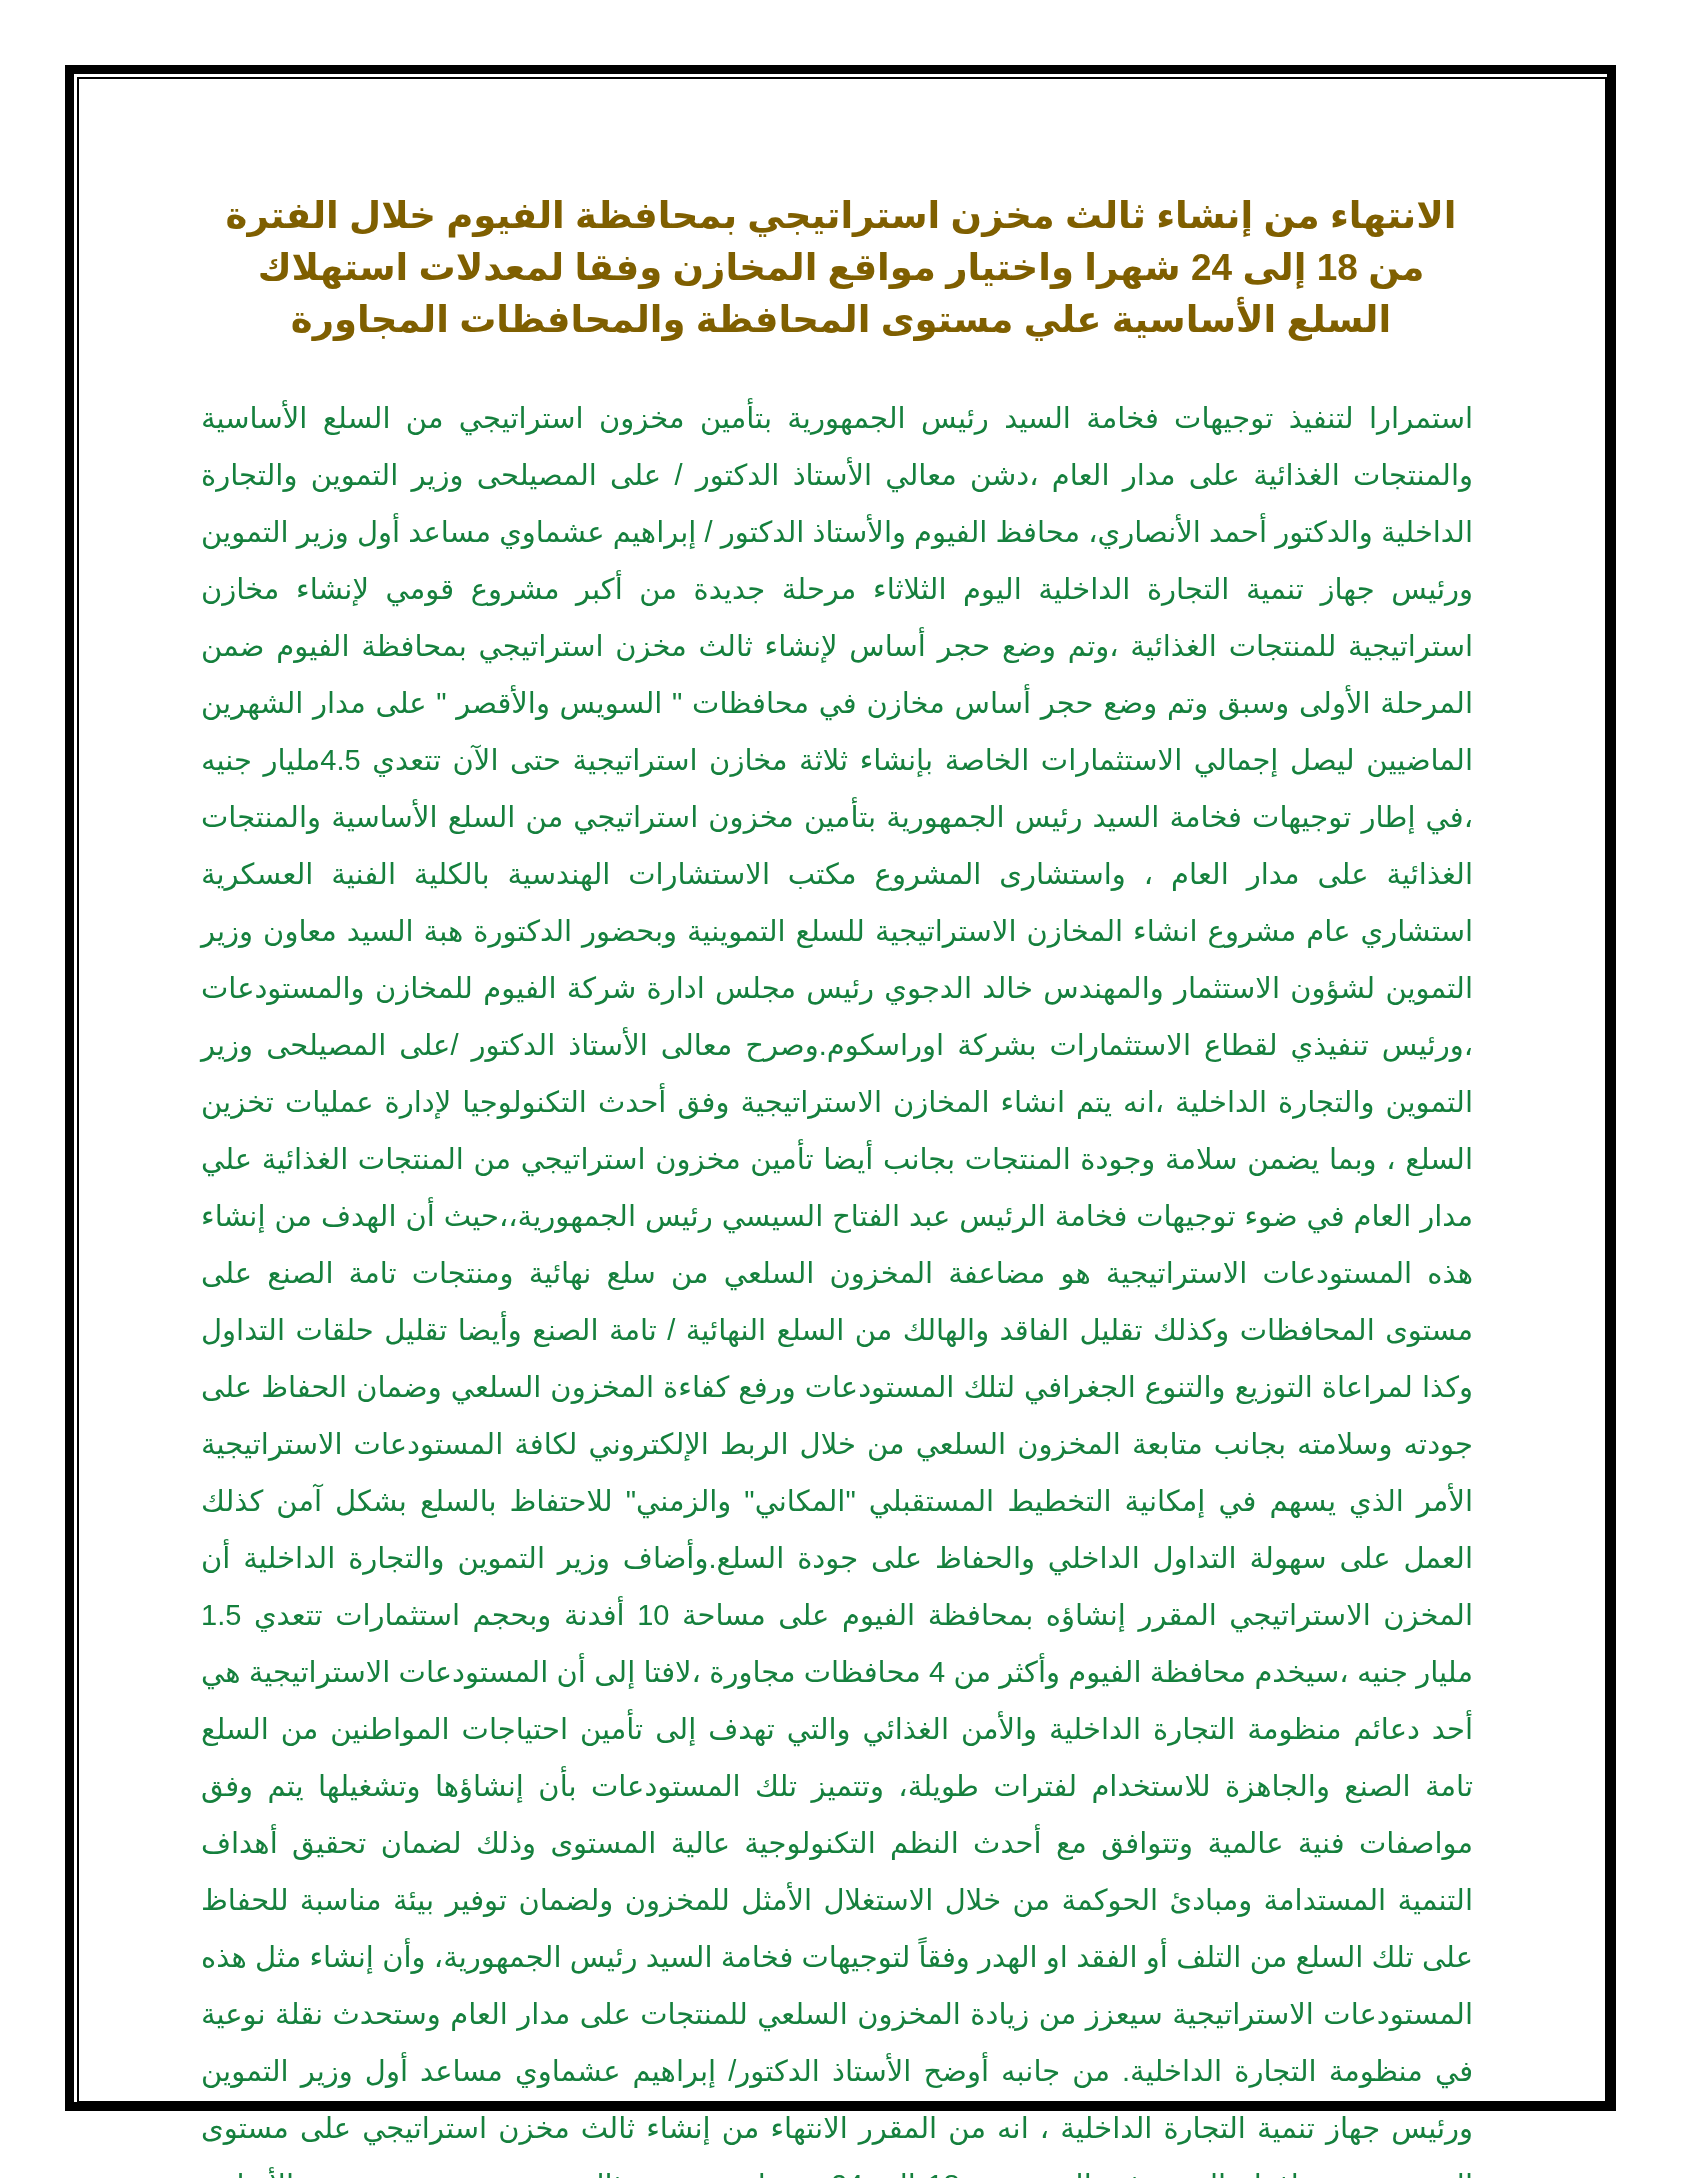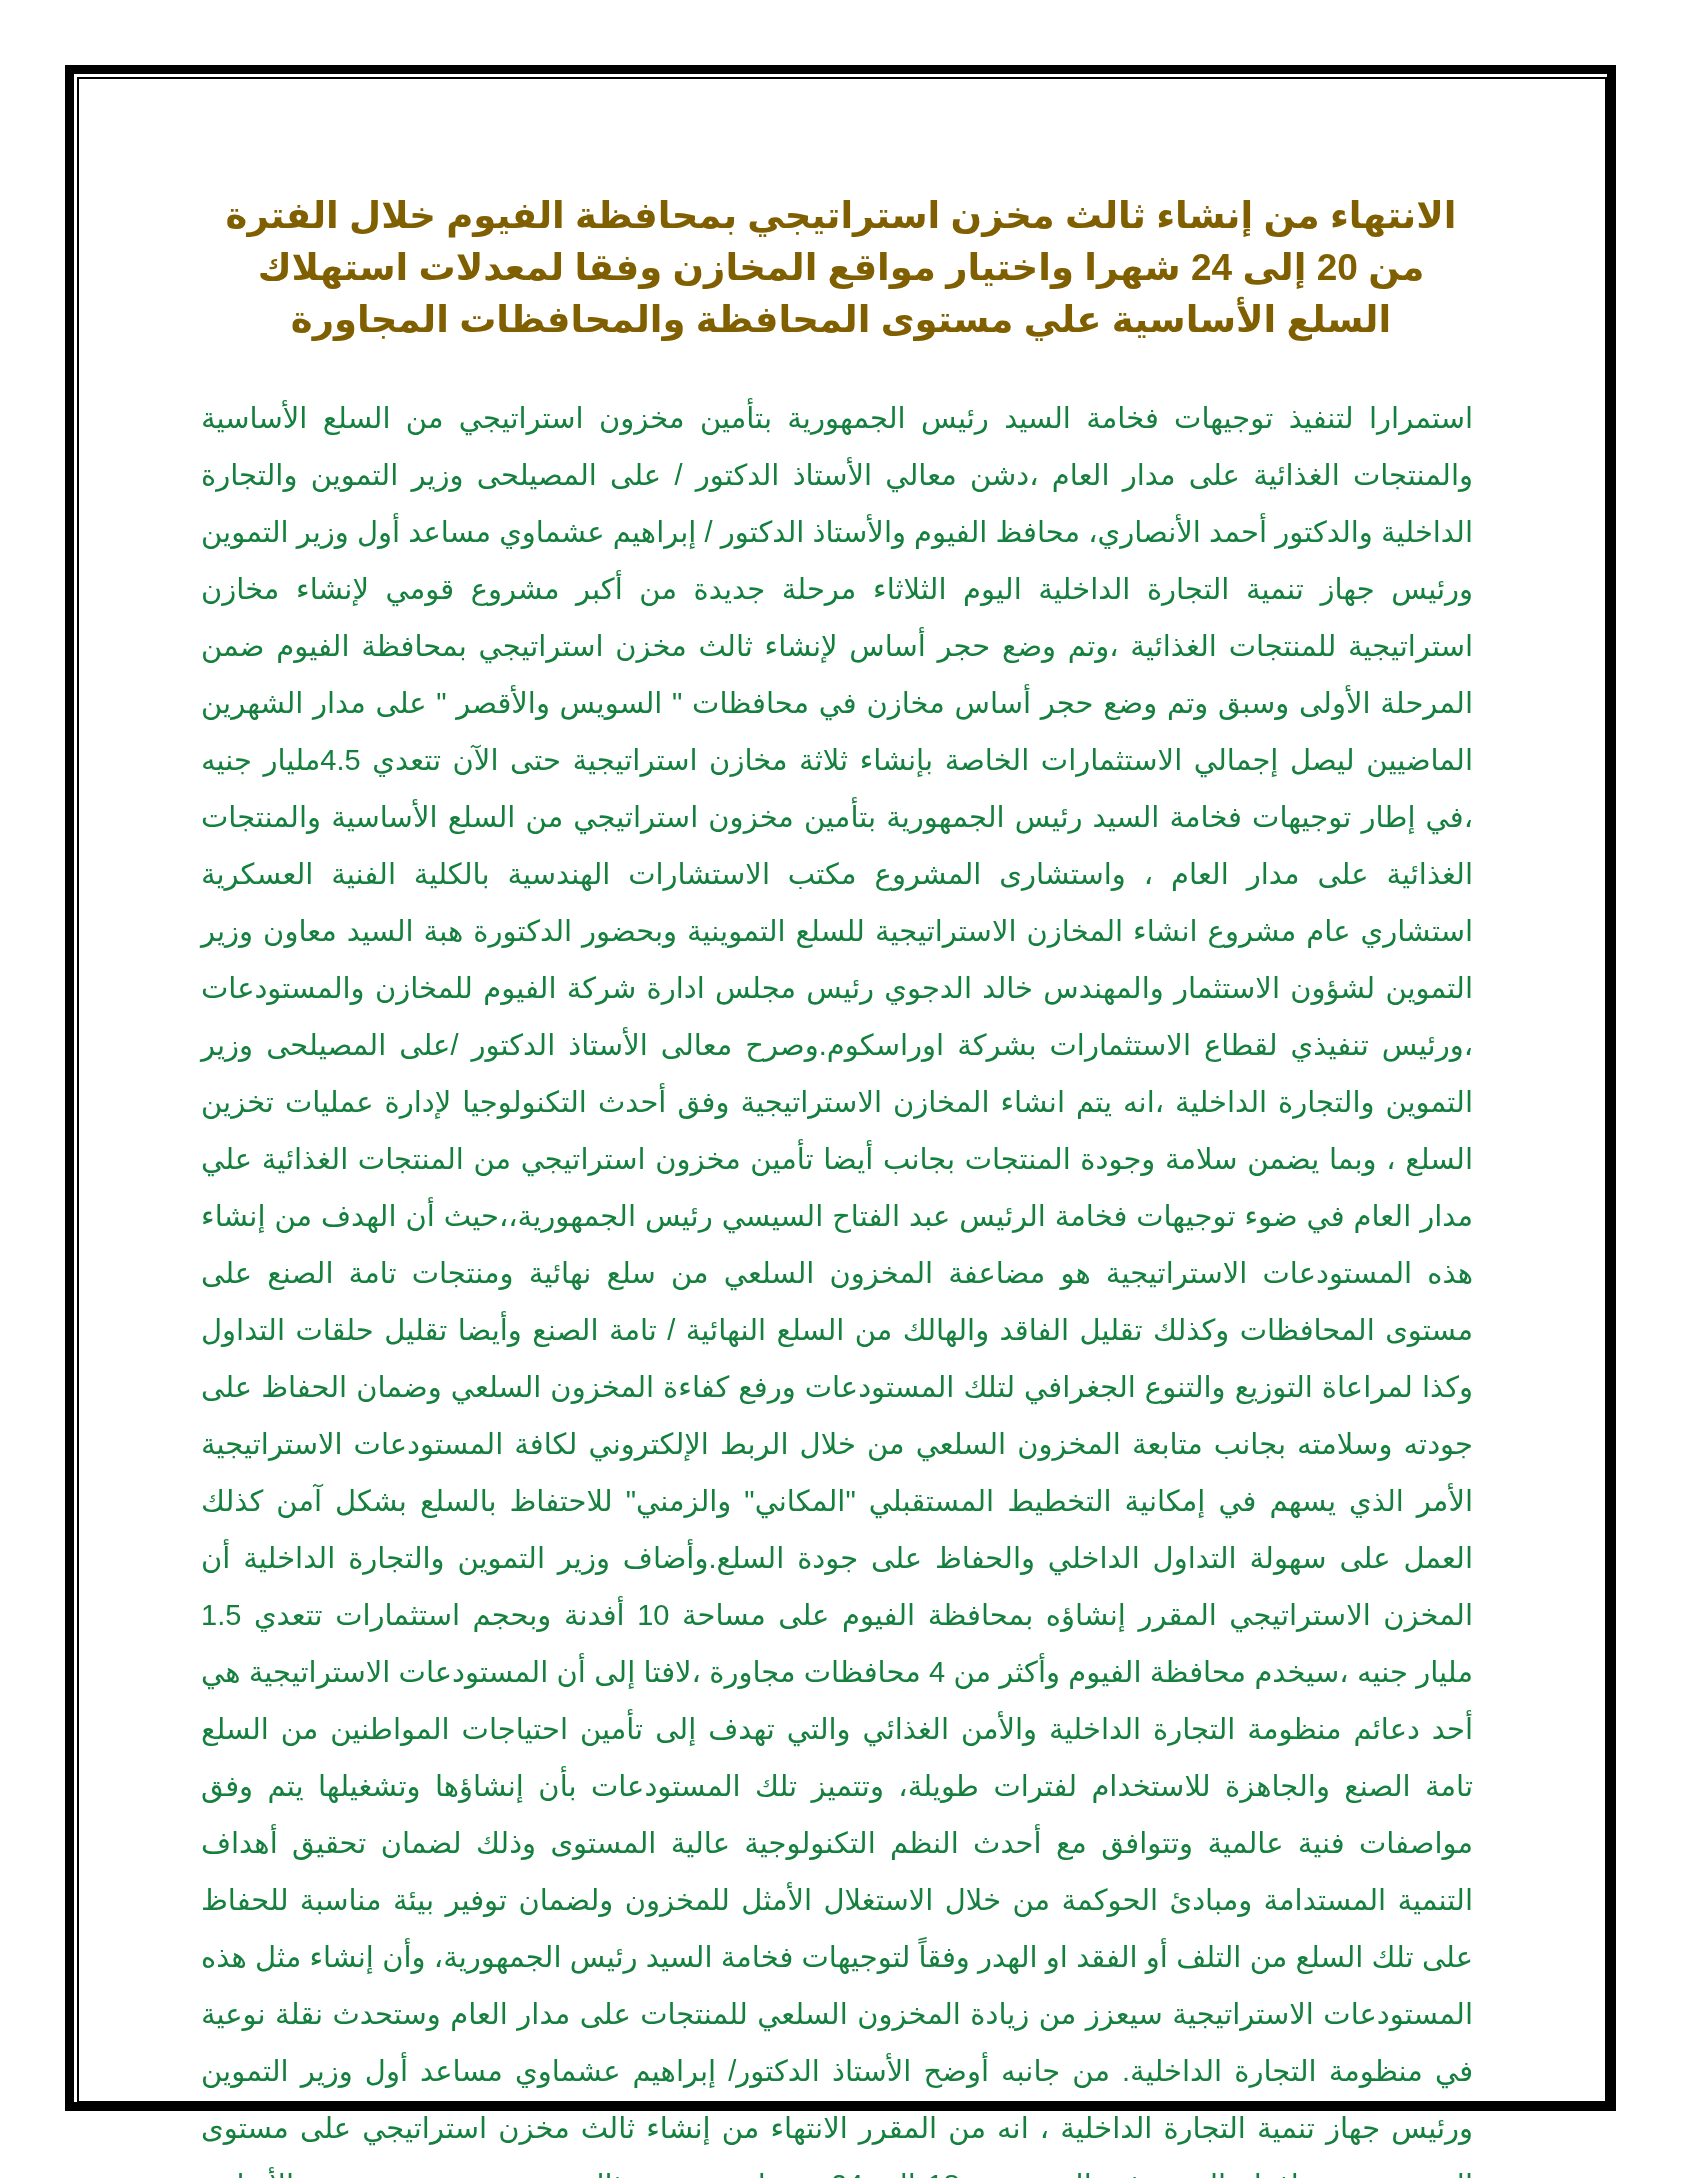--- a/index.html
+++ b/index.html
@@ -59,16 +59,16 @@
       color: #15803d;
     }
   </style>
 </head>
 <body>
 
 <div class="frame-outer"></div>
 <div class="frame-inner"></div>
 
 <div class="page-content">
-  <h1 class="doc-title">الانتهاء من إنشاء ثالث مخزن استراتيجي بمحافظة الفيوم خلال الفترة من 20 إلى 24 شهرا واختيار مواقع المخازن وفقا لمعدلات استهلاك السلع الأساسية علي مستوى المحافظة والمحافظات المجاورة</h1>
+  <h1 class="doc-title">الانتهاء من إنشاء ثالث مخزن استراتيجي بمحافظة الفيوم خلال الفترة من 18 إلى 24 شهرا واختيار مواقع المخازن وفقا لمعدلات استهلاك السلع الأساسية علي مستوى المحافظة والمحافظات المجاورة</h1>
   <p class="doc-body">استمرارا لتنفيذ توجيهات فخامة السيد رئيس الجمهورية بتأمين مخزون استراتيجي من السلع الأساسية والمنتجات الغذائية على مدار العام ،دشن معالي الأستاذ الدكتور / على المصيلحى وزير التموين والتجارة الداخلية والدكتور أحمد الأنصاري، محافظ الفيوم والأستاذ الدكتور / إبراهيم عشماوي مساعد أول وزير التموين ورئيس جهاز تنمية التجارة الداخلية اليوم الثلاثاء مرحلة جديدة من أكبر مشروع قومي لإنشاء مخازن استراتيجية للمنتجات الغذائية ،وتم وضع حجر أساس لإنشاء ثالث مخزن استراتيجي بمحافظة الفيوم ضمن المرحلة الأولى وسبق وتم وضع حجر أساس مخازن في محافظات " السويس والأقصر " على مدار الشهرين الماضيين ليصل إجمالي الاستثمارات الخاصة بإنشاء ثلاثة مخازن استراتيجية حتى الآن تتعدي 4.5مليار جنيه ،في إطار توجيهات فخامة السيد رئيس الجمهورية بتأمين مخزون استراتيجي من السلع الأساسية والمنتجات الغذائية على مدار العام ، واستشارى المشروع مكتب الاستشارات الهندسية بالكلية الفنية العسكرية استشاري عام مشروع انشاء المخازن الاستراتيجية للسلع التموينية وبحضور الدكتورة هبة السيد معاون وزير التموين لشؤون الاستثمار والمهندس خالد الدجوي رئيس مجلس ادارة شركة الفيوم للمخازن والمستودعات ،ورئيس تنفيذي لقطاع الاستثمارات بشركة اوراسكوم.وصرح معالى الأستاذ الدكتور /على المصيلحى وزير التموين والتجارة الداخلية ،انه يتم انشاء المخازن الاستراتيجية وفق أحدث التكنولوجيا لإدارة عمليات تخزين السلع ، وبما يضمن سلامة وجودة المنتجات بجانب أيضا تأمين مخزون استراتيجي من المنتجات الغذائية علي مدار العام في ضوء توجيهات فخامة الرئيس عبد الفتاح السيسي رئيس الجمهورية،،حيث أن الهدف من إنشاء هذه المستودعات الاستراتيجية هو مضاعفة المخزون السلعي من سلع نهائية ومنتجات تامة الصنع على مستوى المحافظات وكذلك تقليل الفاقد والهالك من السلع النهائية / تامة الصنع وأيضا تقليل حلقات التداول وكذا لمراعاة التوزيع والتنوع الجغرافي لتلك المستودعات ورفع كفاءة المخزون السلعي وضمان الحفاظ على جودته وسلامته بجانب متابعة المخزون السلعي من خلال الربط الإلكتروني لكافة المستودعات الاستراتيجية الأمر الذي يسهم في إمكانية التخطيط المستقبلي "المكاني" والزمني" للاحتفاظ بالسلع بشكل آمن كذلك العمل على سهولة التداول الداخلي والحفاظ على جودة السلع.وأضاف وزير التموين والتجارة الداخلية أن المخزن الاستراتيجي المقرر إنشاؤه بمحافظة الفيوم على مساحة 10 أفدنة وبحجم استثمارات تتعدي 1.5 مليار جنيه ،سيخدم محافظة الفيوم وأكثر من 4 محافظات مجاورة ،لافتا إلى أن المستودعات الاستراتيجية هي أحد دعائم منظومة التجارة الداخلية والأمن الغذائي والتي تهدف إلى تأمين احتياجات المواطنين من السلع تامة الصنع والجاهزة للاستخدام لفترات طويلة، وتتميز تلك المستودعات بأن إنشاؤها وتشغيلها يتم وفق مواصفات فنية عالمية وتتوافق مع أحدث النظم التكنولوجية عالية المستوى وذلك لضمان تحقيق أهداف التنمية المستدامة ومبادئ الحوكمة من خلال الاستغلال الأمثل للمخزون ولضمان توفير بيئة مناسبة للحفاظ على تلك السلع من التلف أو الفقد او الهدر وفقاً لتوجيهات فخامة السيد رئيس الجمهورية، وأن إنشاء مثل هذه المستودعات الاستراتيجية سيعزز من زيادة المخزون السلعي للمنتجات على مدار العام وستحدث نقلة نوعية في منظومة التجارة الداخلية. من جانبه أوضح الأستاذ الدكتور/ إبراهيم عشماوي مساعد أول وزير التموين ورئيس جهاز تنمية التجارة الداخلية ، انه من المقرر الانتهاء من إنشاء ثالث مخزن استراتيجي على مستوى الجمهورية بمحافظة الفيوم في الفترة من 18 الى 24 شهرا ،حيث يعد ثالث مخزن بعد وضع حجر الأساس لإنشاء مخازن استراتيجية في محافظات " السويس والأقصر " من إجمالي عدد 7مخازن استراتيجية جارى الإعداد لإنشائها تباعا ، وأن العامل الأساسي في أساليب التقييم هو الالتزام بالمواصفات والاشتراطات والتقنيات الفنية اللازمة لإدارة هذه المستودعات وميكنة المخزون ،الأمر الذى سيمكن وزارة التموين وأجهزتها من معرفة</p>
 </div>
 
 
 </body></html>

